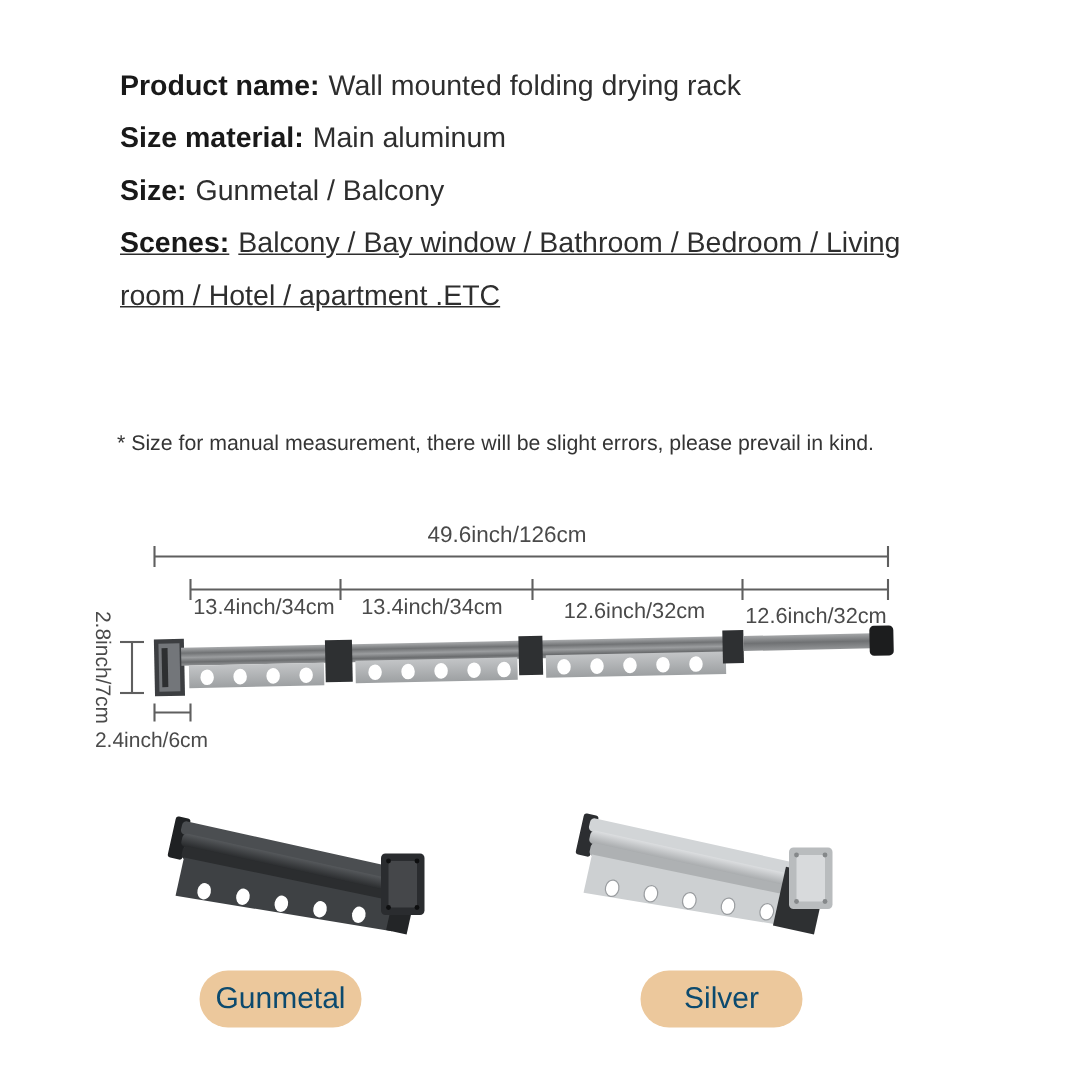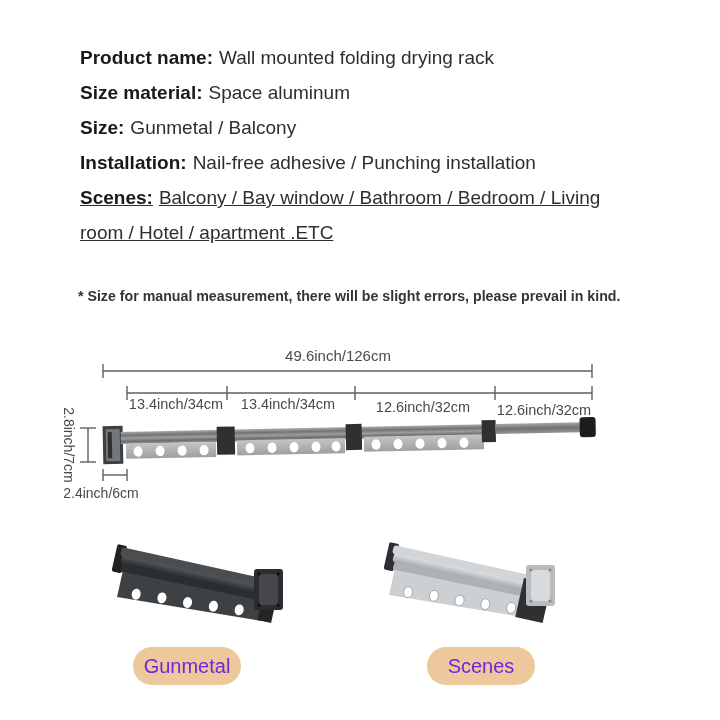--- a/index.html
+++ b/index.html
@@ -2,44 +2,43 @@
 <html><head>
 <meta charset="utf-8">
 <style>
   html,body{margin:0;padding:0;background:#ffffff;}
   .page{position:relative;width:720px;height:720px;background:#ffffff;overflow:hidden;
         font-family:"Liberation Sans", sans-serif;color:#2e2e2e;}
   .spec-block{position:absolute;left:80px;top:40px;width:562px;}
   .spec-line{font-size:19px;line-height:35px;color:#2e2e2e;white-space:normal;}
   .spec-line .lbl{font-weight:700;color:#191919;margin-right:6px;}
   .spec-line.scenes{width:522px;text-decoration:underline;}
-  .note{position:absolute;left:78px;top:288px;font-size:14.2px;color:#343434;font-weight:bold;}
+  .note{position:absolute;left:78px;top:288px;font-size:14.2px;color:#343434;}
   .diagram-svg{position:absolute;left:0;top:335px;}
   .variants-svg{position:absolute;left:0;top:525px;}
   svg text{font-family:"Liberation Sans", sans-serif;fill:#4a4a4a;}
   .dim-label-lg{font-size:15px;}
   .dim-label{font-size:14.5px;}
   .dim-label-sm{font-size:14px;}
   .dim-line{stroke:#5f5f5f;stroke-width:1.4;fill:none;}
   .pill{position:absolute;top:647px;height:38px;width:108px;border-radius:19px;
         background:#ecc89c;display:flex;align-items:center;justify-content:center;
-        font-size:20px;color:#6d28d9;}
+        font-size:20px;color:#0c4a6e;}
   .pill-gunmetal{left:133px;}
   .pill-silver{left:427px;}
 </style>
 </head>
 <body>
 
 <div class="page">
 
   <div class="spec-block">
     <div class="spec-line"><span class="lbl">Product name:</span><span>Wall mounted folding drying rack</span></div>
-    <div class="spec-line"><span class="lbl">Size material:</span><span>Space aluminum</span></div>
+    <div class="spec-line"><span class="lbl">Size material:</span><span>Main aluminum</span></div>
     <div class="spec-line"><span class="lbl">Size:</span><span>Gunmetal / Balcony</span></div>
-    <div class="spec-line"><span class="lbl">Installation:</span><span>Nail-free adhesive / Punching installation</span></div>
     <div class="spec-line scenes"><span class="lbl">Scenes:</span><span>Balcony / Bay window / Bathroom / Bedroom / Living room / Hotel / apartment .ETC</span></div>
   </div>
 
   <div class="note">* Size for manual measurement, there will be slight errors, please prevail in kind.</div>
 
   <svg class="diagram-svg" width="720" height="195" viewBox="0 0 720 195">
     <defs>
       <linearGradient id="g-rail" x1="0" y1="0" x2="0" y2="1">
         <stop offset="0" stop-color="#a9abad"></stop>
           <stop offset="0.3" stop-color="#717375"></stop>
@@ -181,15 +180,15 @@
         <rect x="531" y="45" width="19" height="31" rx="2" fill="#d8dadc"></rect>
         <circle cx="531" cy="45" r="1.6" fill="#85888a"></circle>
           <circle cx="550" cy="45" r="1.6" fill="#85888a"></circle>
         <circle cx="531" cy="76" r="1.6" fill="#85888a"></circle>
           <circle cx="550" cy="76" r="1.6" fill="#85888a"></circle>
       </g>
     </g>
   </svg>
 
   <div class="pill pill-gunmetal">Gunmetal</div>
-  <div class="pill pill-silver">Scenes</div>
+  <div class="pill pill-silver">Silver</div>
 
 </div>
 
 </body></html>

